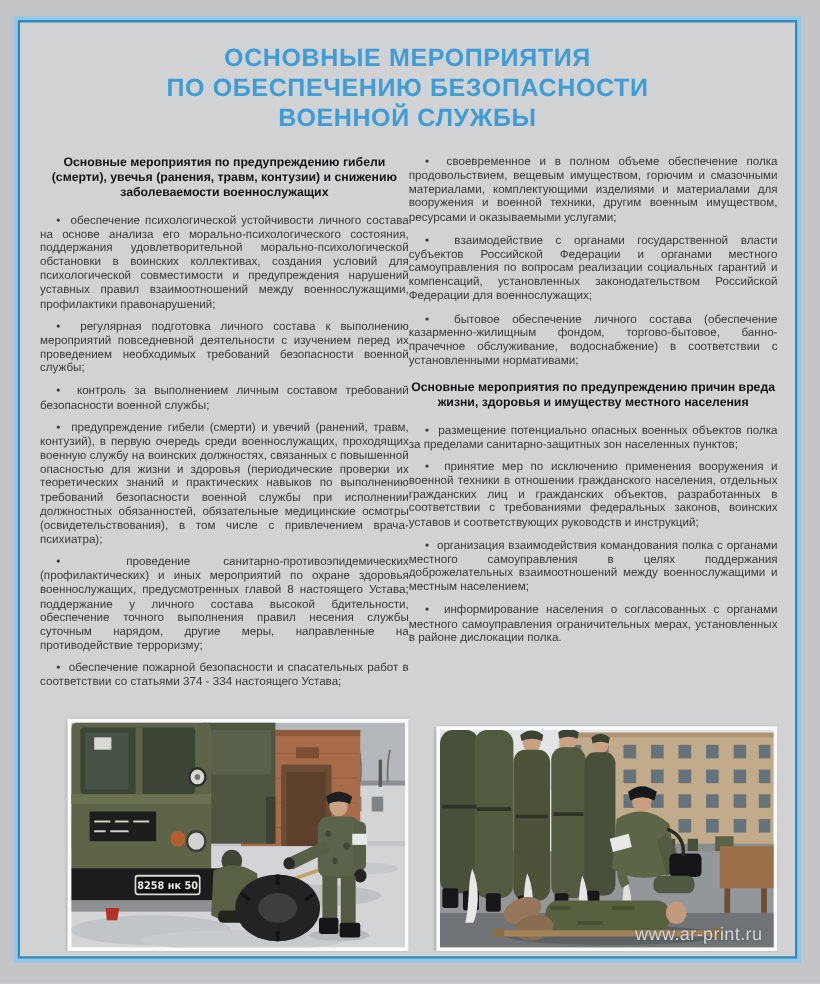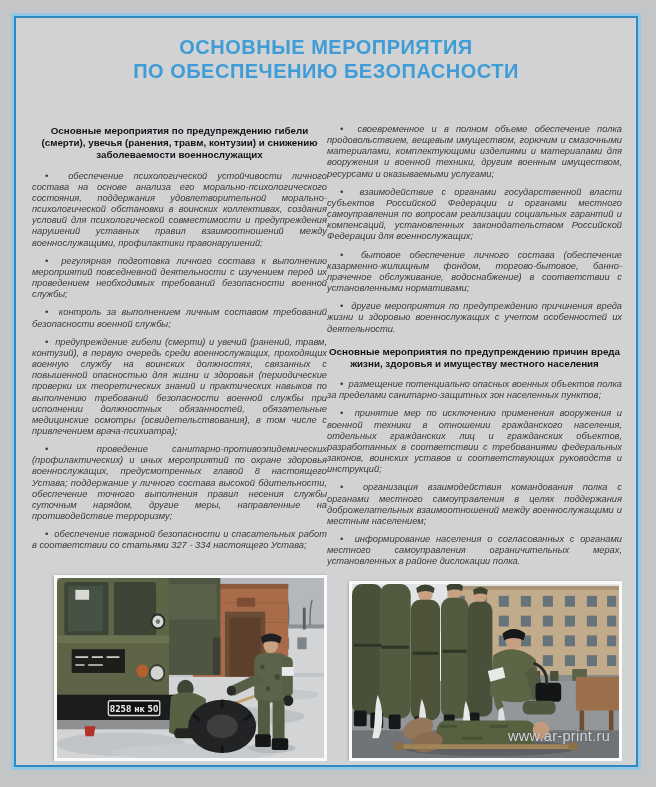--- a/index.html
+++ b/index.html
@@ -47,21 +47,20 @@
     font-weight:bold;
     color:#141416;
     text-align:center;
     line-height:1.25;
     margin:1px 0 9px;
   }
   .subhead.mid{margin-top:4px;}
   p.bullet{
     margin:0 0 7px;
     text-indent:13px;
-    font-style:italic;
   }
   p.bullet::before{content:"\2022\00a0\00a0";}
   .photo{
     margin-top:auto;
     background:#fafafa;
     padding:3px;
     position:relative;
     box-shadow:0 1px 3px rgba(0,0,0,.35);
     margin-left:22px;
   }
@@ -78,47 +77,48 @@
   .logo-text{
     color:#e31e24;
     font-weight:bold;
     font-size:41px;
     letter-spacing:0px;
     line-height:1;
     transform:scaleY(1.08);
   }
   .logo-url{
     position:absolute;
-    right:12px;bottom:16px;
+    right:12px;bottom:4px;
     color:#d3d7da;
     font-size:14.5px;
     letter-spacing:.3px;
     text-shadow:0 0 2px rgba(60,60,60,.6);
   }
 </style>
 </head>
 <body>
 
 <div class="frame">
 
   <div class="title">
     <div>ОСНОВНЫЕ МЕРОПРИЯТИЯ</div>
     <div>ПО ОБЕСПЕЧЕНИЮ БЕЗОПАСНОСТИ</div>
+    <div>ВОЕННОЙ СЛУЖБЫ</div>
   </div>
 
   <div class="columns">
 
     <div class="col">
       <div class="subhead">Основные мероприятия по предупреждению гибели (смерти), увечья  (ранения, травм, контузии) и снижению заболеваемости военнослужащих</div>
       <p class="bullet">обеспечение психологической устойчивости личного состава на основе анализа его морально-психологического состояния, поддержания удовлетворительной морально-психологической обстановки в воинских коллективах, создания условий для психологической совместимости и предупреждения нарушений уставных правил взаимоотношений между военнослужащими, профилактики правонарушений;</p>
       <p class="bullet">регулярная подготовка личного состава к выполнению мероприятий повседневной деятельности с изучением перед их проведением необходимых требований безопасности военной службы;</p>
       <p class="bullet">контроль за выполнением личным составом требований безопасности военной службы;</p>
       <p class="bullet">предупреждение гибели (смерти) и увечий (ранений, травм, контузий), в первую очередь среди военнослужащих, проходящих военную службу на воинских должностях, связанных с повышенной опасностью для жизни и здоровья (периодические проверки их теоретических знаний и практических навыков по выполнению требований безопасности военной службы при исполнении должностных обязанностей, обязательные медицинские осмотры (освидетельствования), в том числе с привлечением врача-психиатра);</p>
       <p class="bullet">проведение санитарно-противоэпидемических (профилактических) и иных мероприятий по охране здоровья военнослужащих, предусмотренных главой 8 настоящего Устава; поддержание у личного состава высокой бдительности, обеспечение точного выполнения правил несения службы суточным нарядом, другие меры, направленные на противодействие терроризму;</p>
-      <p class="bullet">обеспечение пожарной безопасности и спасательных работ в соответствии со статьями 327 - 334 настоящего Устава;</p>
+      <p class="bullet">обеспечение пожарной безопасности и спасательных работ в соответствии со статьями 374 - 334 настоящего Устава;</p>
 
       <div class="photo">
         <svg viewBox="0 0 291 182" height="180" preserveAspectRatio="none">
 
           <rect x="0" y="0" width="291" height="102" fill="#b4b8bc"></rect>
           <rect x="0" y="78" width="291" height="26" fill="#c3c6c9"></rect>
 
           <rect x="232" y="50" width="59" height="46" fill="#d2d4d5"></rect>
           <rect x="232" y="47" width="59" height="4" fill="#8d9195"></rect>
           <rect x="243" y="60" width="10" height="12" fill="#7e8487"></rect>
@@ -191,21 +191,20 @@
           <rect x="216" y="158" width="17" height="13" rx="2" fill="#151617"></rect>
           <rect x="234" y="162" width="18" height="12" rx="2" fill="#151617"></rect>
         </svg>
       </div>
     </div>
 
     <div class="col">
       <p class="bullet">своевременное и в полном объеме обеспечение полка продовольствием, вещевым имуществом, горючим и смазочными материалами, комплектующими изделиями и материалами для вооружения и военной техники, другим военным имуществом, ресурсами и оказываемыми услугами;</p>
       <p class="bullet">взаимодействие с органами государственной власти субъектов Российской Федерации и органами местного самоуправления по вопросам реализации социальных гарантий и компенсаций, установленных законодательством Российской Федерации для военнослужащих;</p>
       <p class="bullet">бытовое обеспечение личного состава (обеспечение казарменно-жилищным фондом, торгово-бытовое, банно-прачечное обслуживание, водоснабжение) в соответствии с установленными нормативами;</p>
-      <p class="bullet">другие мероприятия по предупреждению причинения вреда жизни и здоровью военнослужащих с учетом особенностей их деятельности.</p>
       <div class="subhead mid">Основные мероприятия по предупреждению причин вреда жизни, здоровья  и имуществу местного населения</div>
       <p class="bullet">размещение потенциально опасных военных объектов полка за пределами санитарно-защитных зон населенных пунктов;</p>
       <p class="bullet">принятие мер по исключению применения вооружения и военной техники в отношении гражданского населения, отдельных гражданских лиц и гражданских объектов, разработанных в соответствии с требованиями федеральных законов, воинских уставов и соответствующих руководств и инструкций;</p>
       <p class="bullet">организация взаимодействия командования полка с органами местного самоуправления в целях поддержания доброжелательных взаимоотношений между военнослужащими и местным населением;</p>
       <p class="bullet">информирование населения о согласованных с органами местного самоуправления ограничительных мерах, установленных в районе дислокации полка.</p>
 
       <div class="photo">
         <svg viewBox="0 0 291 176" height="174" preserveAspectRatio="none">
 
           <rect x="0" y="0" width="291" height="48" fill="#e2e4e5"></rect>

